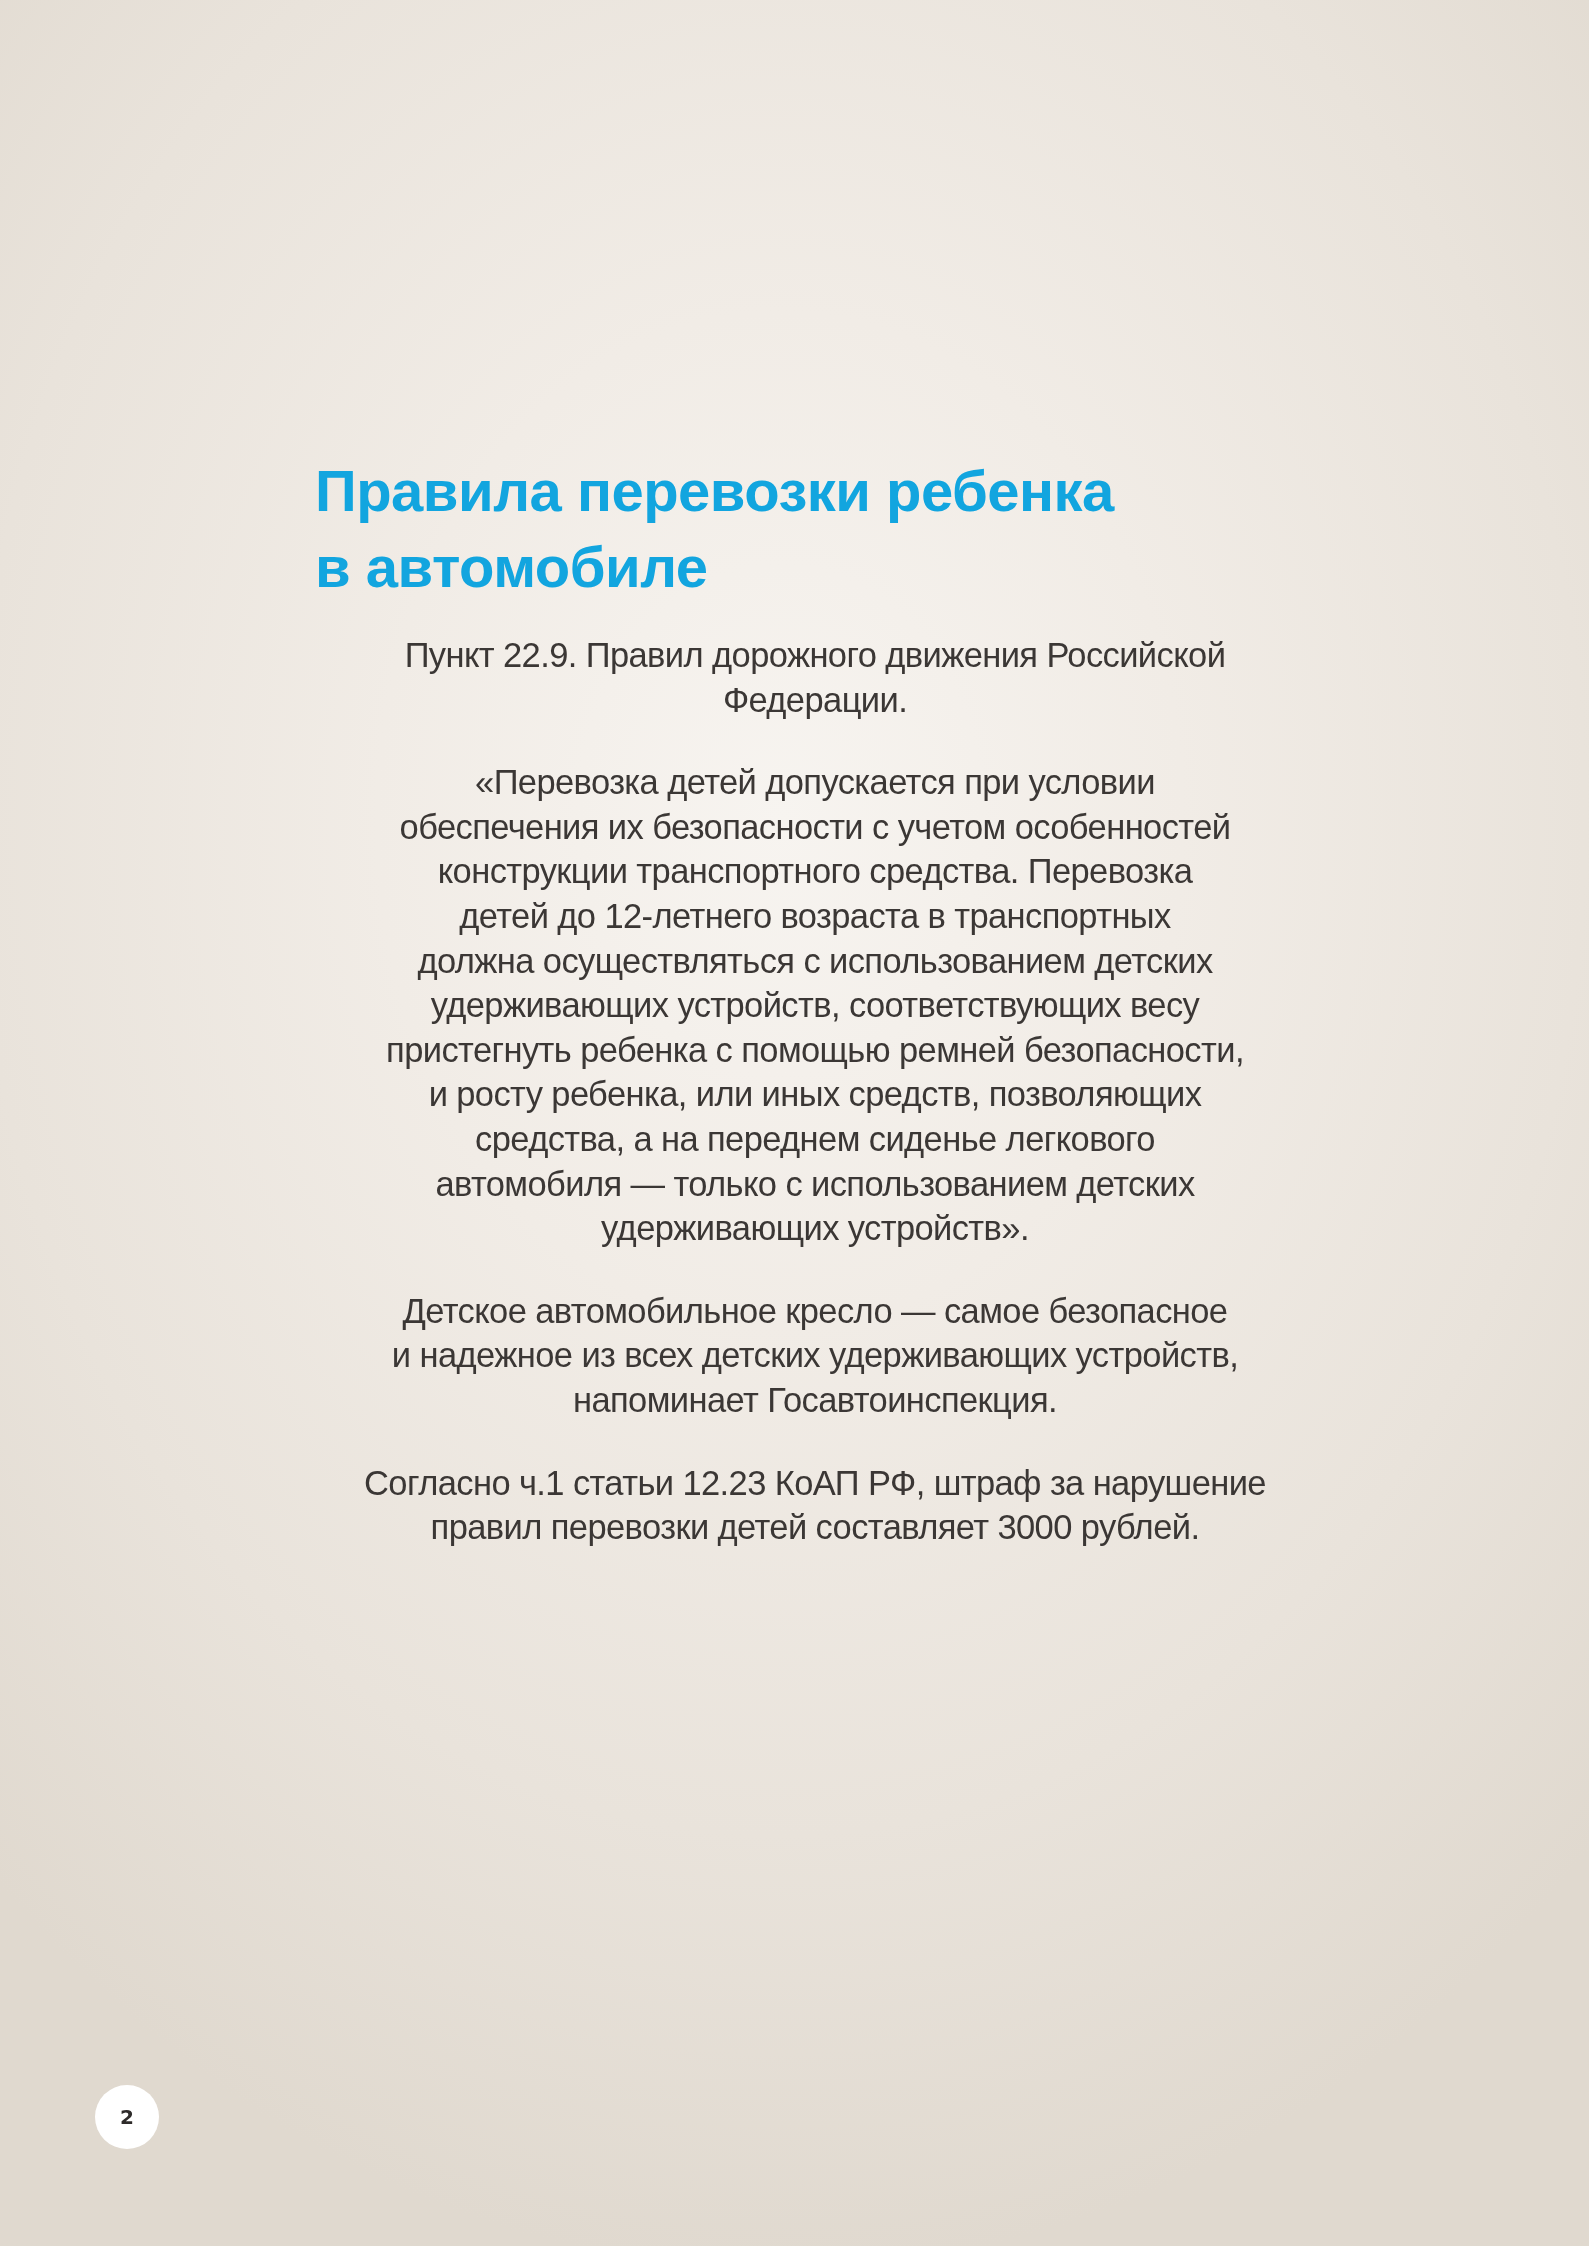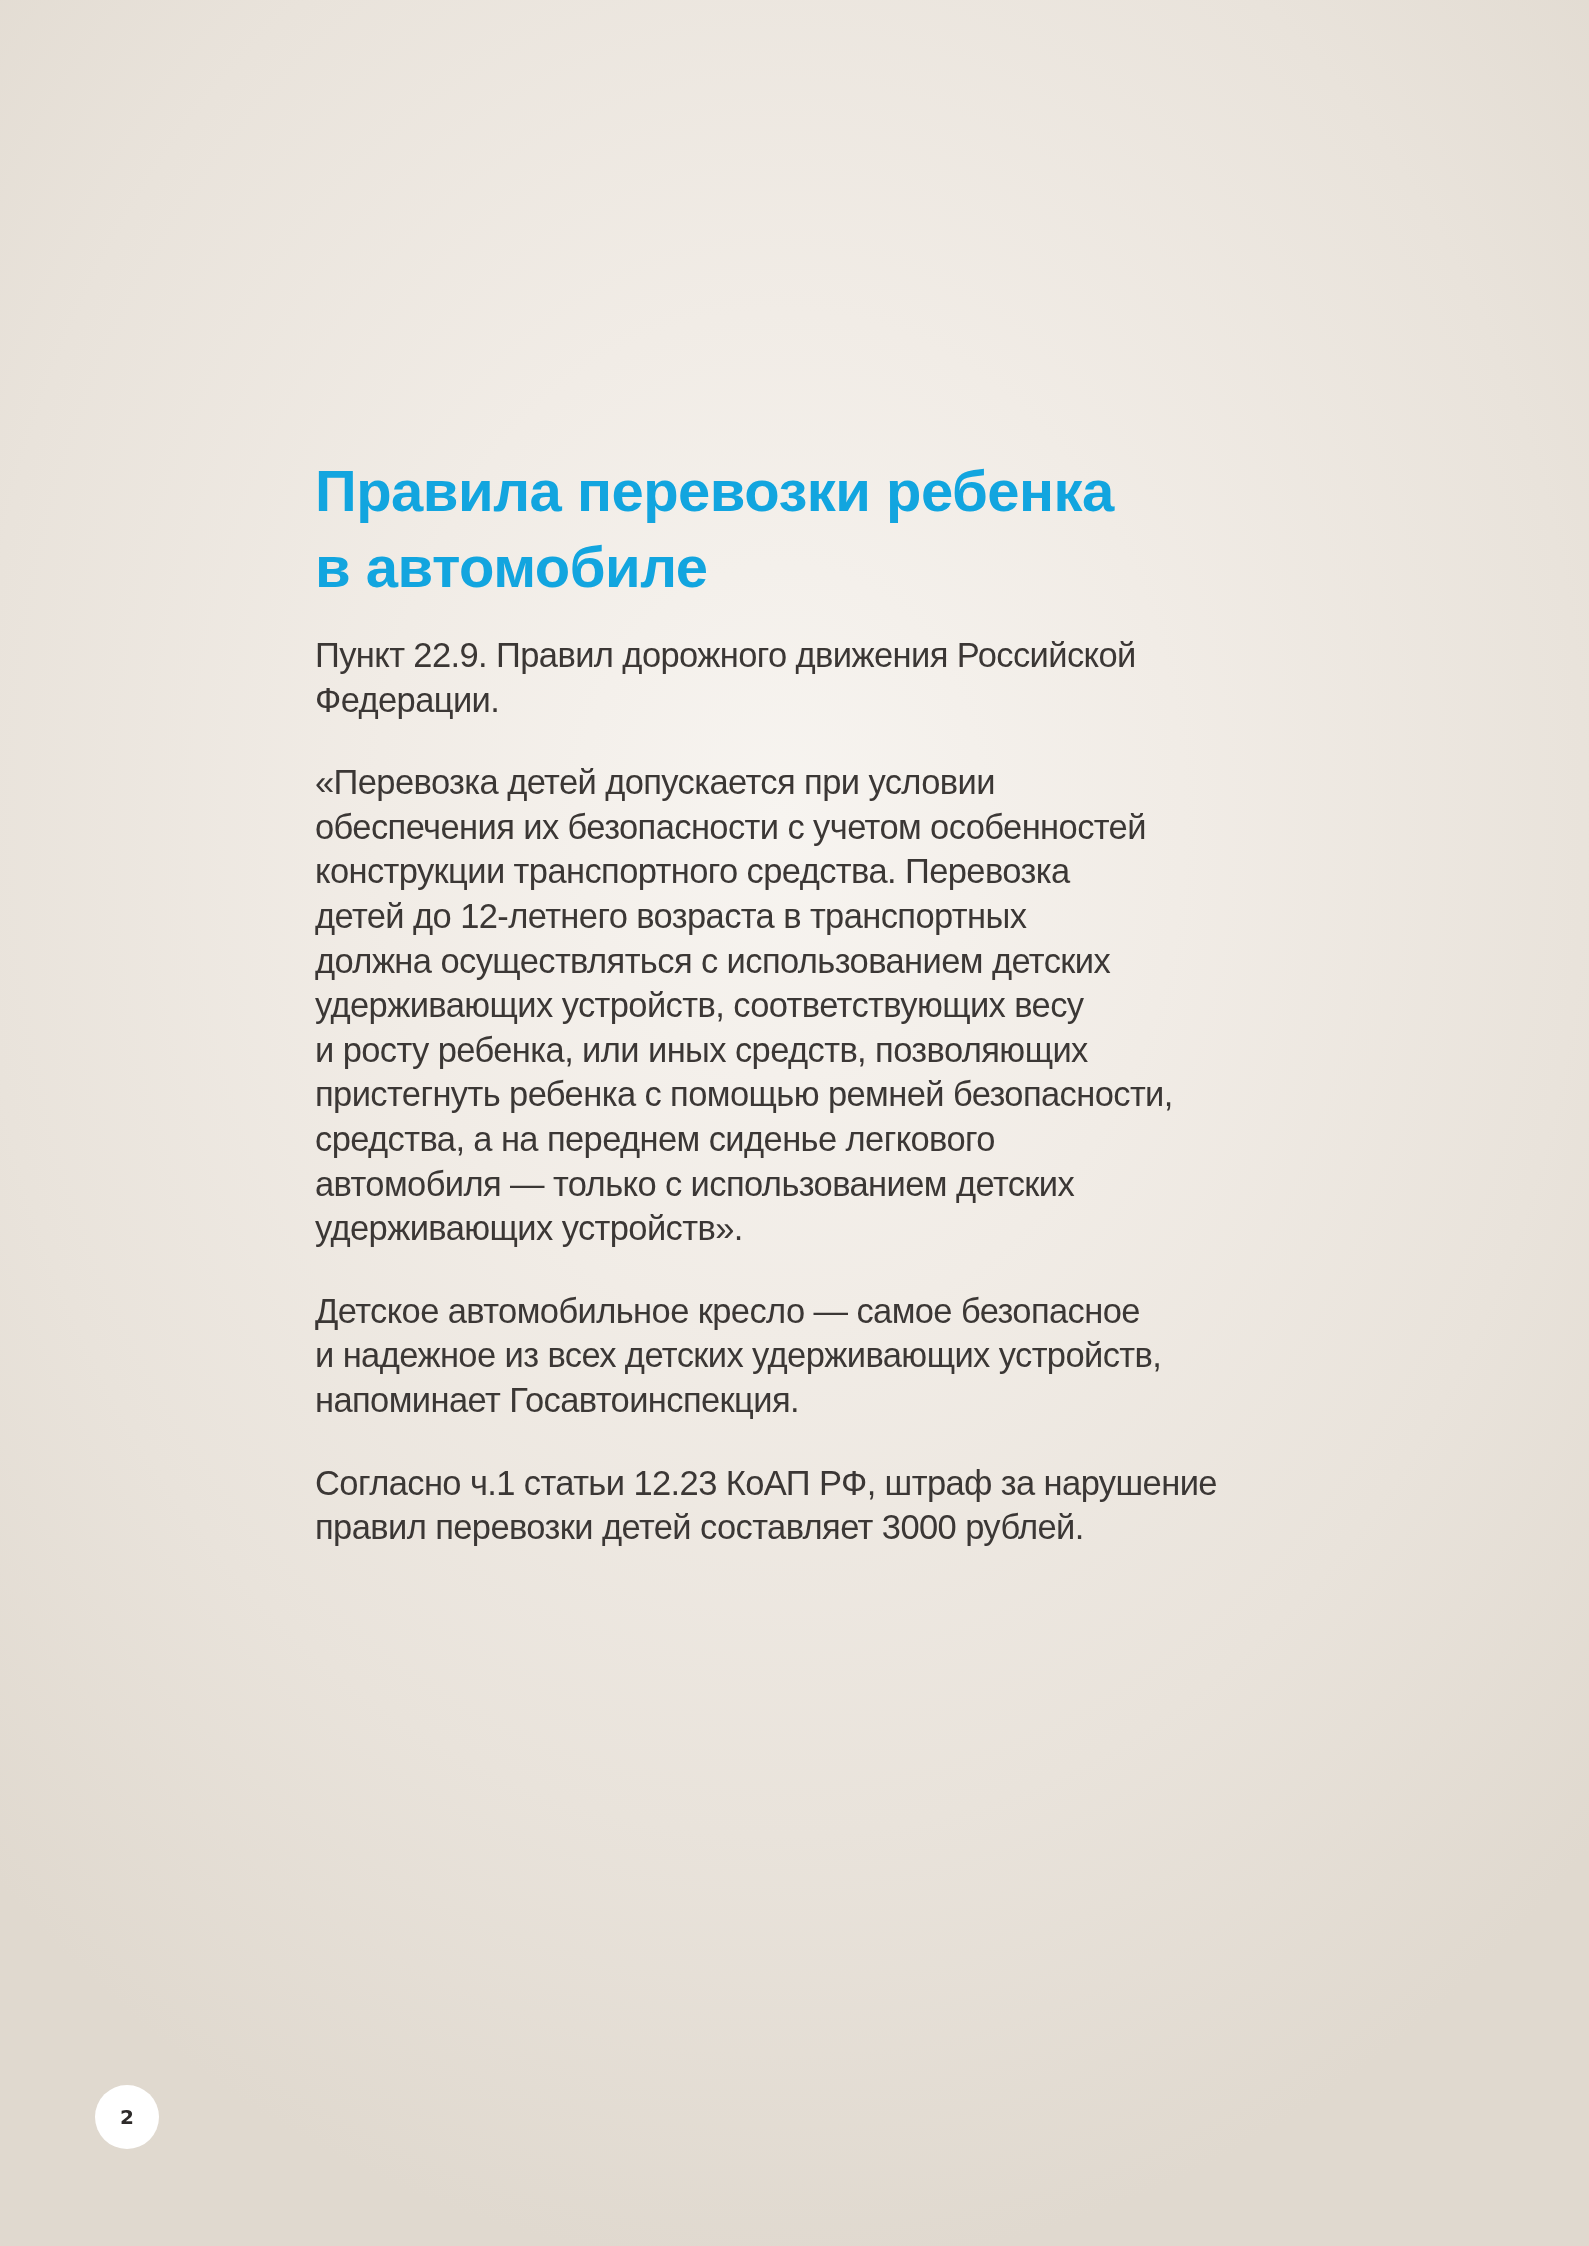--- a/index.html
+++ b/index.html
@@ -33,20 +33,21 @@
       display: block;
       white-space: nowrap;
     }
     .para {
       margin: 0;
       color: #3b3735;
       font-family: "Liberation Sans", sans-serif;
       font-size: 34.5px;
       line-height: 44.6px;
       letter-spacing: -0.6px;
+      text-align: center;
     }
     .para span {
       display: block;
       white-space: nowrap;
     }
     .p1 { margin-top: 28px; }
     .p2 { margin-top: 38px; }
     .p3 { margin-top: 38px; }
     .p4 { margin-top: 38px; }
     .page-number {
@@ -80,22 +81,22 @@
     <span>Федерации.</span>
   </p>
 
   <p class="para p2">
     <span>«Перевозка детей допускается при условии</span>
     <span>обеспечения их безопасности с учетом особенностей</span>
     <span>конструкции транспортного средства. Перевозка</span>
     <span>детей до 12-летнего возраста в транспортных</span>
     <span>должна осуществляться с использованием детских</span>
     <span>удерживающих устройств, соответствующих весу</span>
+    <span>пристегнуть ребенка с помощью ремней безопасности,</span>
     <span>и росту ребенка, или иных средств, позволяющих</span>
-    <span>пристегнуть ребенка с помощью ремней безопасности,</span>
     <span>средства, а на переднем сиденье легкового</span>
     <span>автомобиля — только с использованием детских</span>
     <span>удерживающих устройств».</span>
   </p>
 
   <p class="para p3">
     <span>Детское автомобильное кресло — самое безопасное</span>
     <span>и надежное из всех детских удерживающих устройств,</span>
     <span>напоминает Госавтоинспекция.</span>
   </p>

